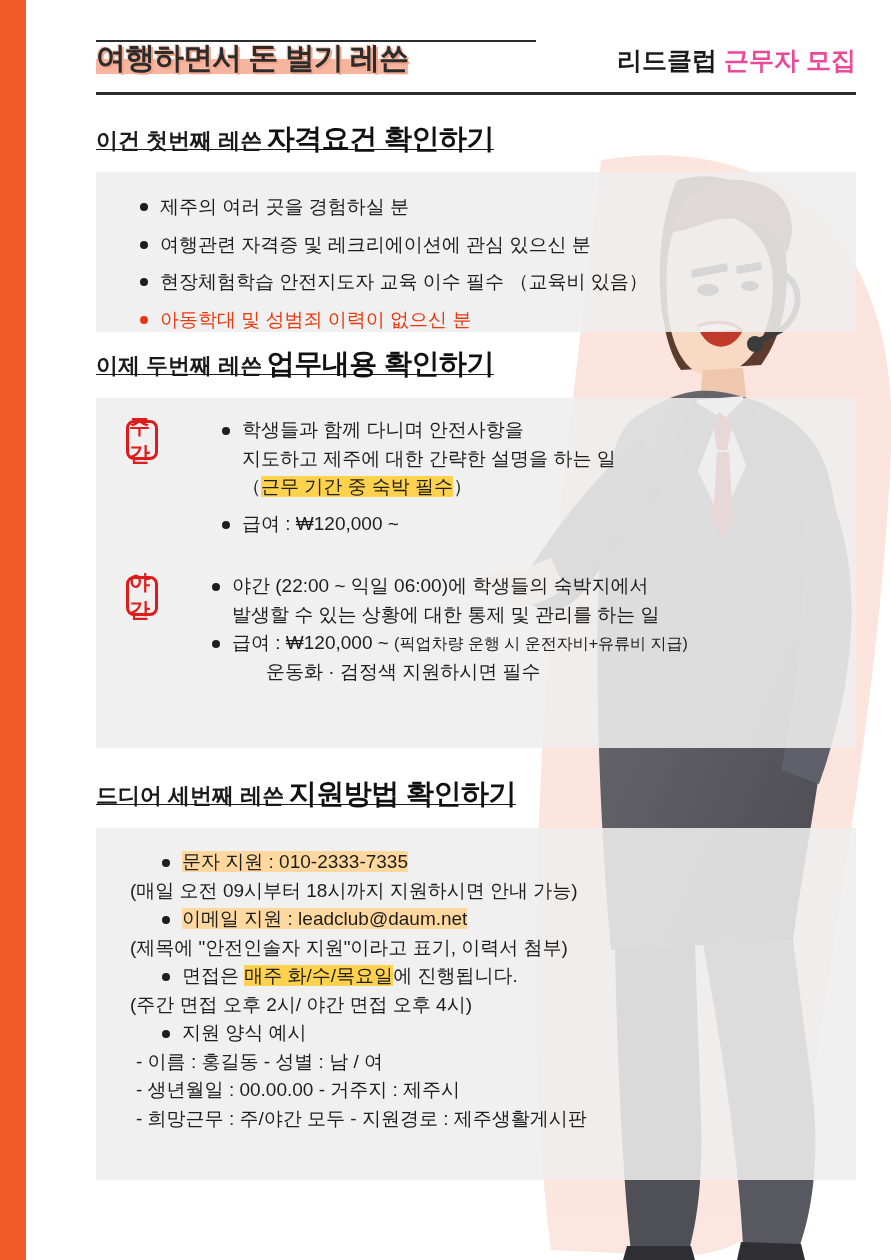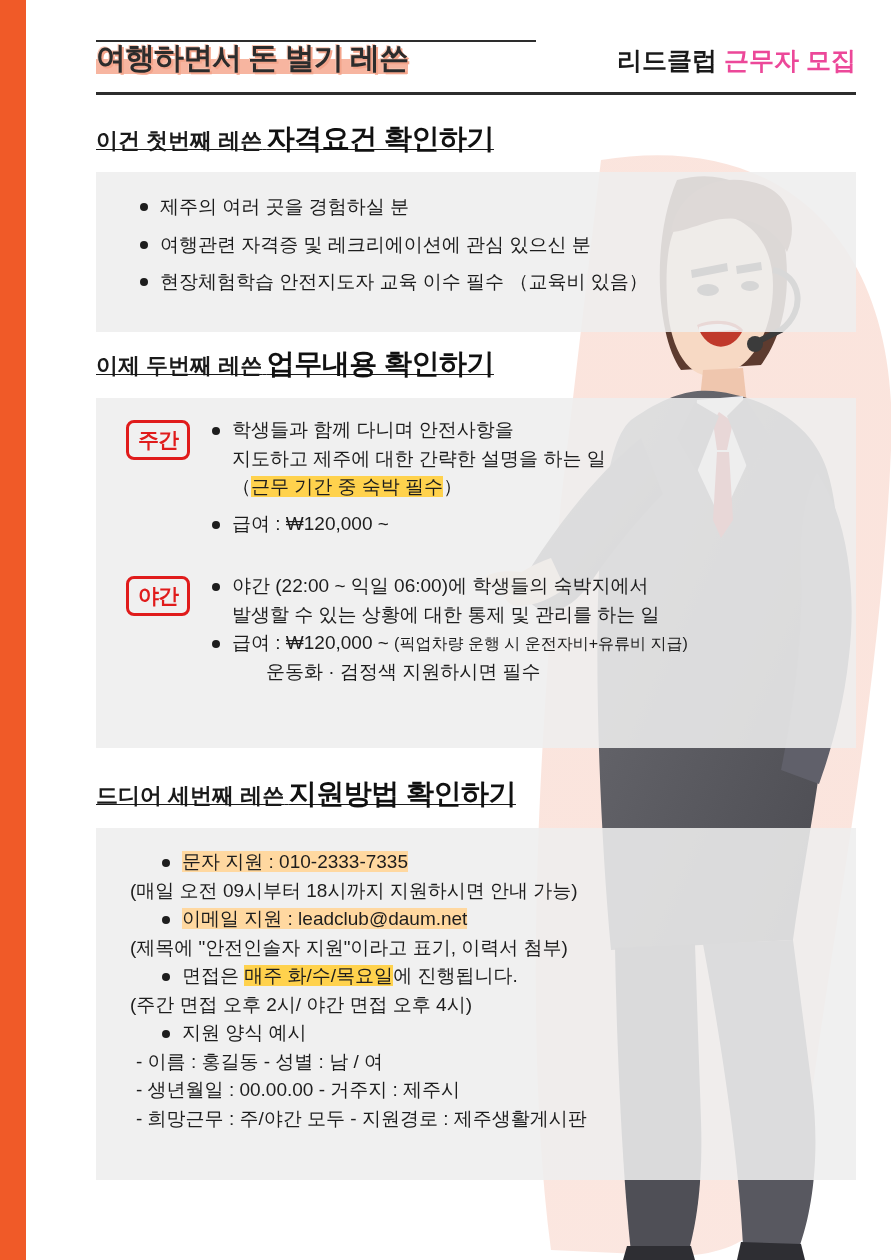--- a/index.html
+++ b/index.html
@@ -80,21 +80,21 @@
   }
   ul.bul li::before {
     content:""; position:absolute; left:6px; top:9px;
     width:8px; height:8px; border-radius:50%; background:#1d1d1d;
   }
   ul.bul li.red { color:#e8380d; }
   ul.bul li.red::before { background:#e8380d; }
   .small-note { font-size:16px; }
 
   .stamp {
-    position:absolute; width:64px; height:40px;
+    position:absolute; width:32px; height:40px;
     border:3px solid #e01b1b; border-radius:8px;
     color:#e01b1b; font-weight:bold; font-size:21px;
     display:flex; align-items:center; justify-content:center;
     letter-spacing:-1px;
     background:rgba(255,255,255,0.0);
   }
 
   .mark { background:#ffd24d; }
   .mark-soft { background:#ffd8a0; }
 
@@ -188,35 +188,36 @@
   <div class="sec-head" style="left:70px; top:120px;">
     <span class="small">이건 첫번째 레쓴</span>
     <span class="big">자격요건 확인하기</span>
   </div>
 
   <div class="box" style="left:70px; top:172px; width:760px; height:160px;">
     <ul class="bul" style="padding:22px 8px 0 38px;">
       <li>제주의 여러 곳을 경험하실 분</li>
       <li>여행관련 자격증 및 레크리에이션에 관심 있으신 분</li>
       <li>현장체험학습 안전지도자 교육 이수 필수 （교육비 있음）</li>
+      <li class="red">아동학대 및 성범죄 이력이 없으신 분</li>
     </ul>
   </div>
 
   <div class="sec-head" style="left:70px; top:345px;">
     <span class="small">이제 두번째 레쓴</span>
     <span class="big">업무내용 확인하기</span>
   </div>
 
   <div class="box" style="left:70px; top:398px; width:760px; height:350px;">
 
     <div class="stamp" style="left:30px; top:22px;">
       <span>주간</span>
     </div>
 
-    <div class="lines" style="left:110px; top:18px;">
+    <div class="lines" style="left:120px; top:18px;">
       <div class="ln bullet">학생들과 함께 다니며 안전사항을</div>
       <div class="ln" style="padding-left:26px;">지도하고 제주에 대한 간략한 설명을 하는 일</div>
       <div class="ln" style="padding-left:26px;">
         （<span class="mark">근무 기간 중 숙박 필수</span>）
       </div>
       <div class="ln bullet" style="margin-top:8px;">급여 : ₩120,000 ~</div>
     </div>
 
     <div class="stamp" style="left:30px; top:178px;">
       <span>야간</span>

